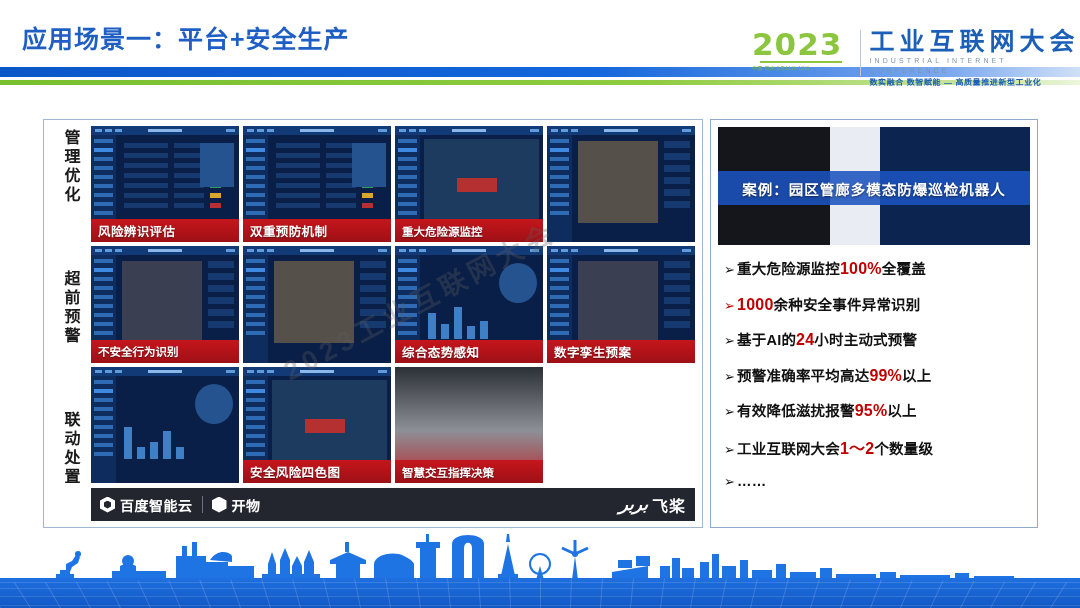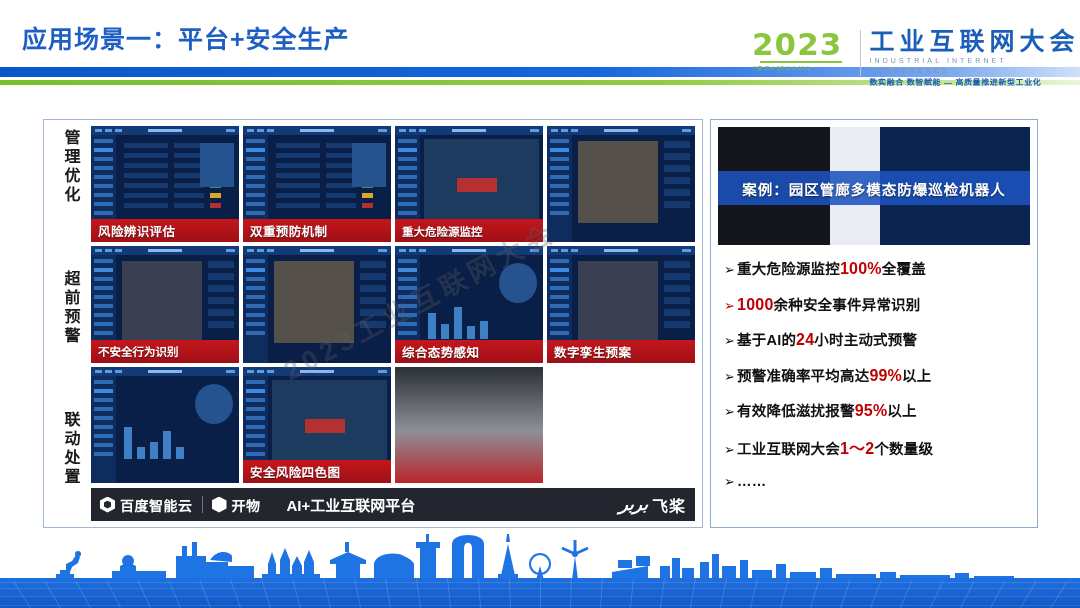--- a/index.html
+++ b/index.html
@@ -550,32 +550,32 @@
               </div>
             </div>
             <div class="card-caption">
               <span>安全风险四色图</span>
             </div>
           </div>
           <div class="card">
             <div class="card-shot">
               <div style="position:absolute;inset:0;background:linear-gradient(180deg,#2b2f36 0%,#8d9097 55%,#b9262b 100%)"></div>
             </div>
+            <div class="card-caption cap-narrow">
+              <span>智慧交互指挥决策</span>
+            </div>
           </div>
         </div>
 
       <div id="brand-bar">
         <div class="brand-hex"></div>
         <div class="brand-txt">百度智能云</div>
         <div class="brand-sep"></div>
         <div class="brand-hex k"></div>
         <div class="brand-txt">开物</div>
-        <div id="brand-platform">
-          <span>AI+工业互联网平台</span>
-        </div>
         <div id="brand-right">
           <div id="paddle-mark">بربر</div>
           <div id="paddle-txt">飞桨</div>
         </div>
       </div>
     </div>
 
   </div>
 </div>
 

